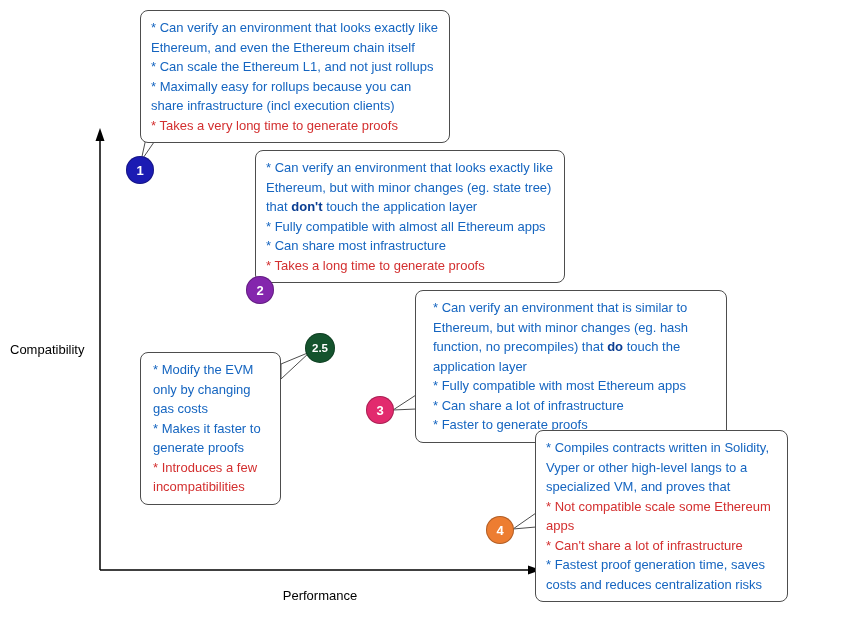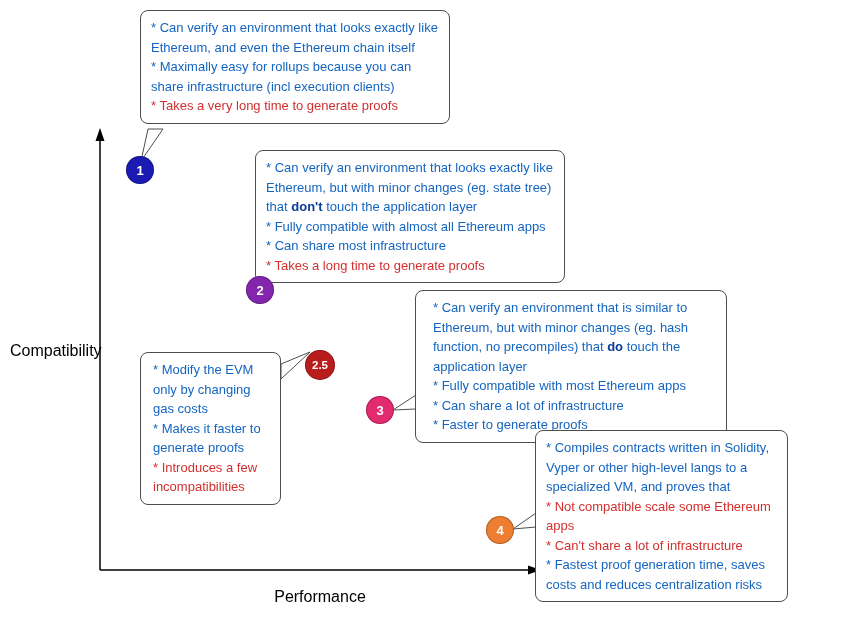--- a/index.html
+++ b/index.html
@@ -30,21 +30,21 @@
     position: absolute;
     z-index: 3;
     width: 28px; height: 28px;
     border-radius: 50%;
     color: #ffffff;
     display: flex; align-items: center; justify-content: center;
     font-weight: bold; font-size: 13px;
     box-shadow: inset 0 0 0 1px rgba(0,0,0,0.25);
   }
   .point.small { width: 30px; height: 30px; font-size: 11.5px; }
-  .axis-label { position: absolute; z-index: 2; font-size: 16px; color: #000000; }
+  .axis-label { position: absolute; z-index: 2; font-size: 13px; color: #000000; }
   .y-label { left: 10px; top: 342px; }
   .x-label { left: 270px; top: 588px; width: 100px; text-align: center; }
 </style>
 </head>
 <body>
 
 <div class="canvas">
 
   <svg class="layer" width="856" height="631" viewBox="0 0 856 631">
 
@@ -59,20 +59,21 @@
     <polygon points="281,364 281,379 310,352" fill="#fff" stroke="#4d4d4d" stroke-width="1"></polygon>
     <polygon points="416,395 416,409 393,410" fill="#fff" stroke="#4d4d4d" stroke-width="1"></polygon>
     <polygon points="536,513 536,527 513,529" fill="#fff" stroke="#4d4d4d" stroke-width="1"></polygon>
   </svg>
 
   <div class="axis-label y-label">Compatibility</div>
   <div class="axis-label x-label">Performance</div>
 
   <div class="callout" style="left:140px; top:10px; width:310px;">
     <div class="line pos">* Can verify an environment that looks exactly like Ethereum, and even the Ethereum chain itself</div>
+    <div class="line pos">* Can scale the Ethereum L1, and not just rollups</div>
     <div class="line pos">* Maximally easy for rollups because you can share infrastructure (incl execution clients)</div>
     <div class="line neg">* Takes a very long time to generate proofs</div>
   </div>
 
   <div class="callout" style="left:255px; top:150px; width:310px;">
     <div class="line pos"><span>* Can verify an environment that looks exactly like Ethereum, but with minor changes (eg. state tree) that </span><span class="b">don't</span><span> touch the application layer</span></div>
     <div class="line pos">* Fully compatible with almost all Ethereum apps</div>
     <div class="line pos">* Can share most infrastructure</div>
     <div class="line neg">* Takes a long time to generate proofs</div>
   </div>
@@ -96,21 +97,21 @@
     <div class="line neg">* Can't share a lot of infrastructure</div>
     <div class="line pos">* Fastest proof generation time, saves costs and reduces centralization risks</div>
   </div>
 
   <div class="point" style="left: 126px; top: 156px; background-color: rgb(27, 27, 179);">
     <span>1</span>
   </div>
   <div class="point" style="left: 246px; top: 276px; background-color: rgb(132, 38, 173);">
     <span>2</span>
   </div>
-  <div class="point small" style="left: 305px; top: 350px; background-color: #b91c1c; text-align: right;">
+  <div class="point small" style="left: 305px; top: 333px; background-color: #14532d; text-align: right;">
     <span>2.5</span>
   </div>
   <div class="point" style="left: 366px; top: 396px; background-color: rgb(226, 42, 110);">
     <span>3</span>
   </div>
   <div class="point" style="left: 486px; top: 516px; background-color: rgb(237, 125, 49);">
     <span>4</span>
   </div>
 
 </div>

